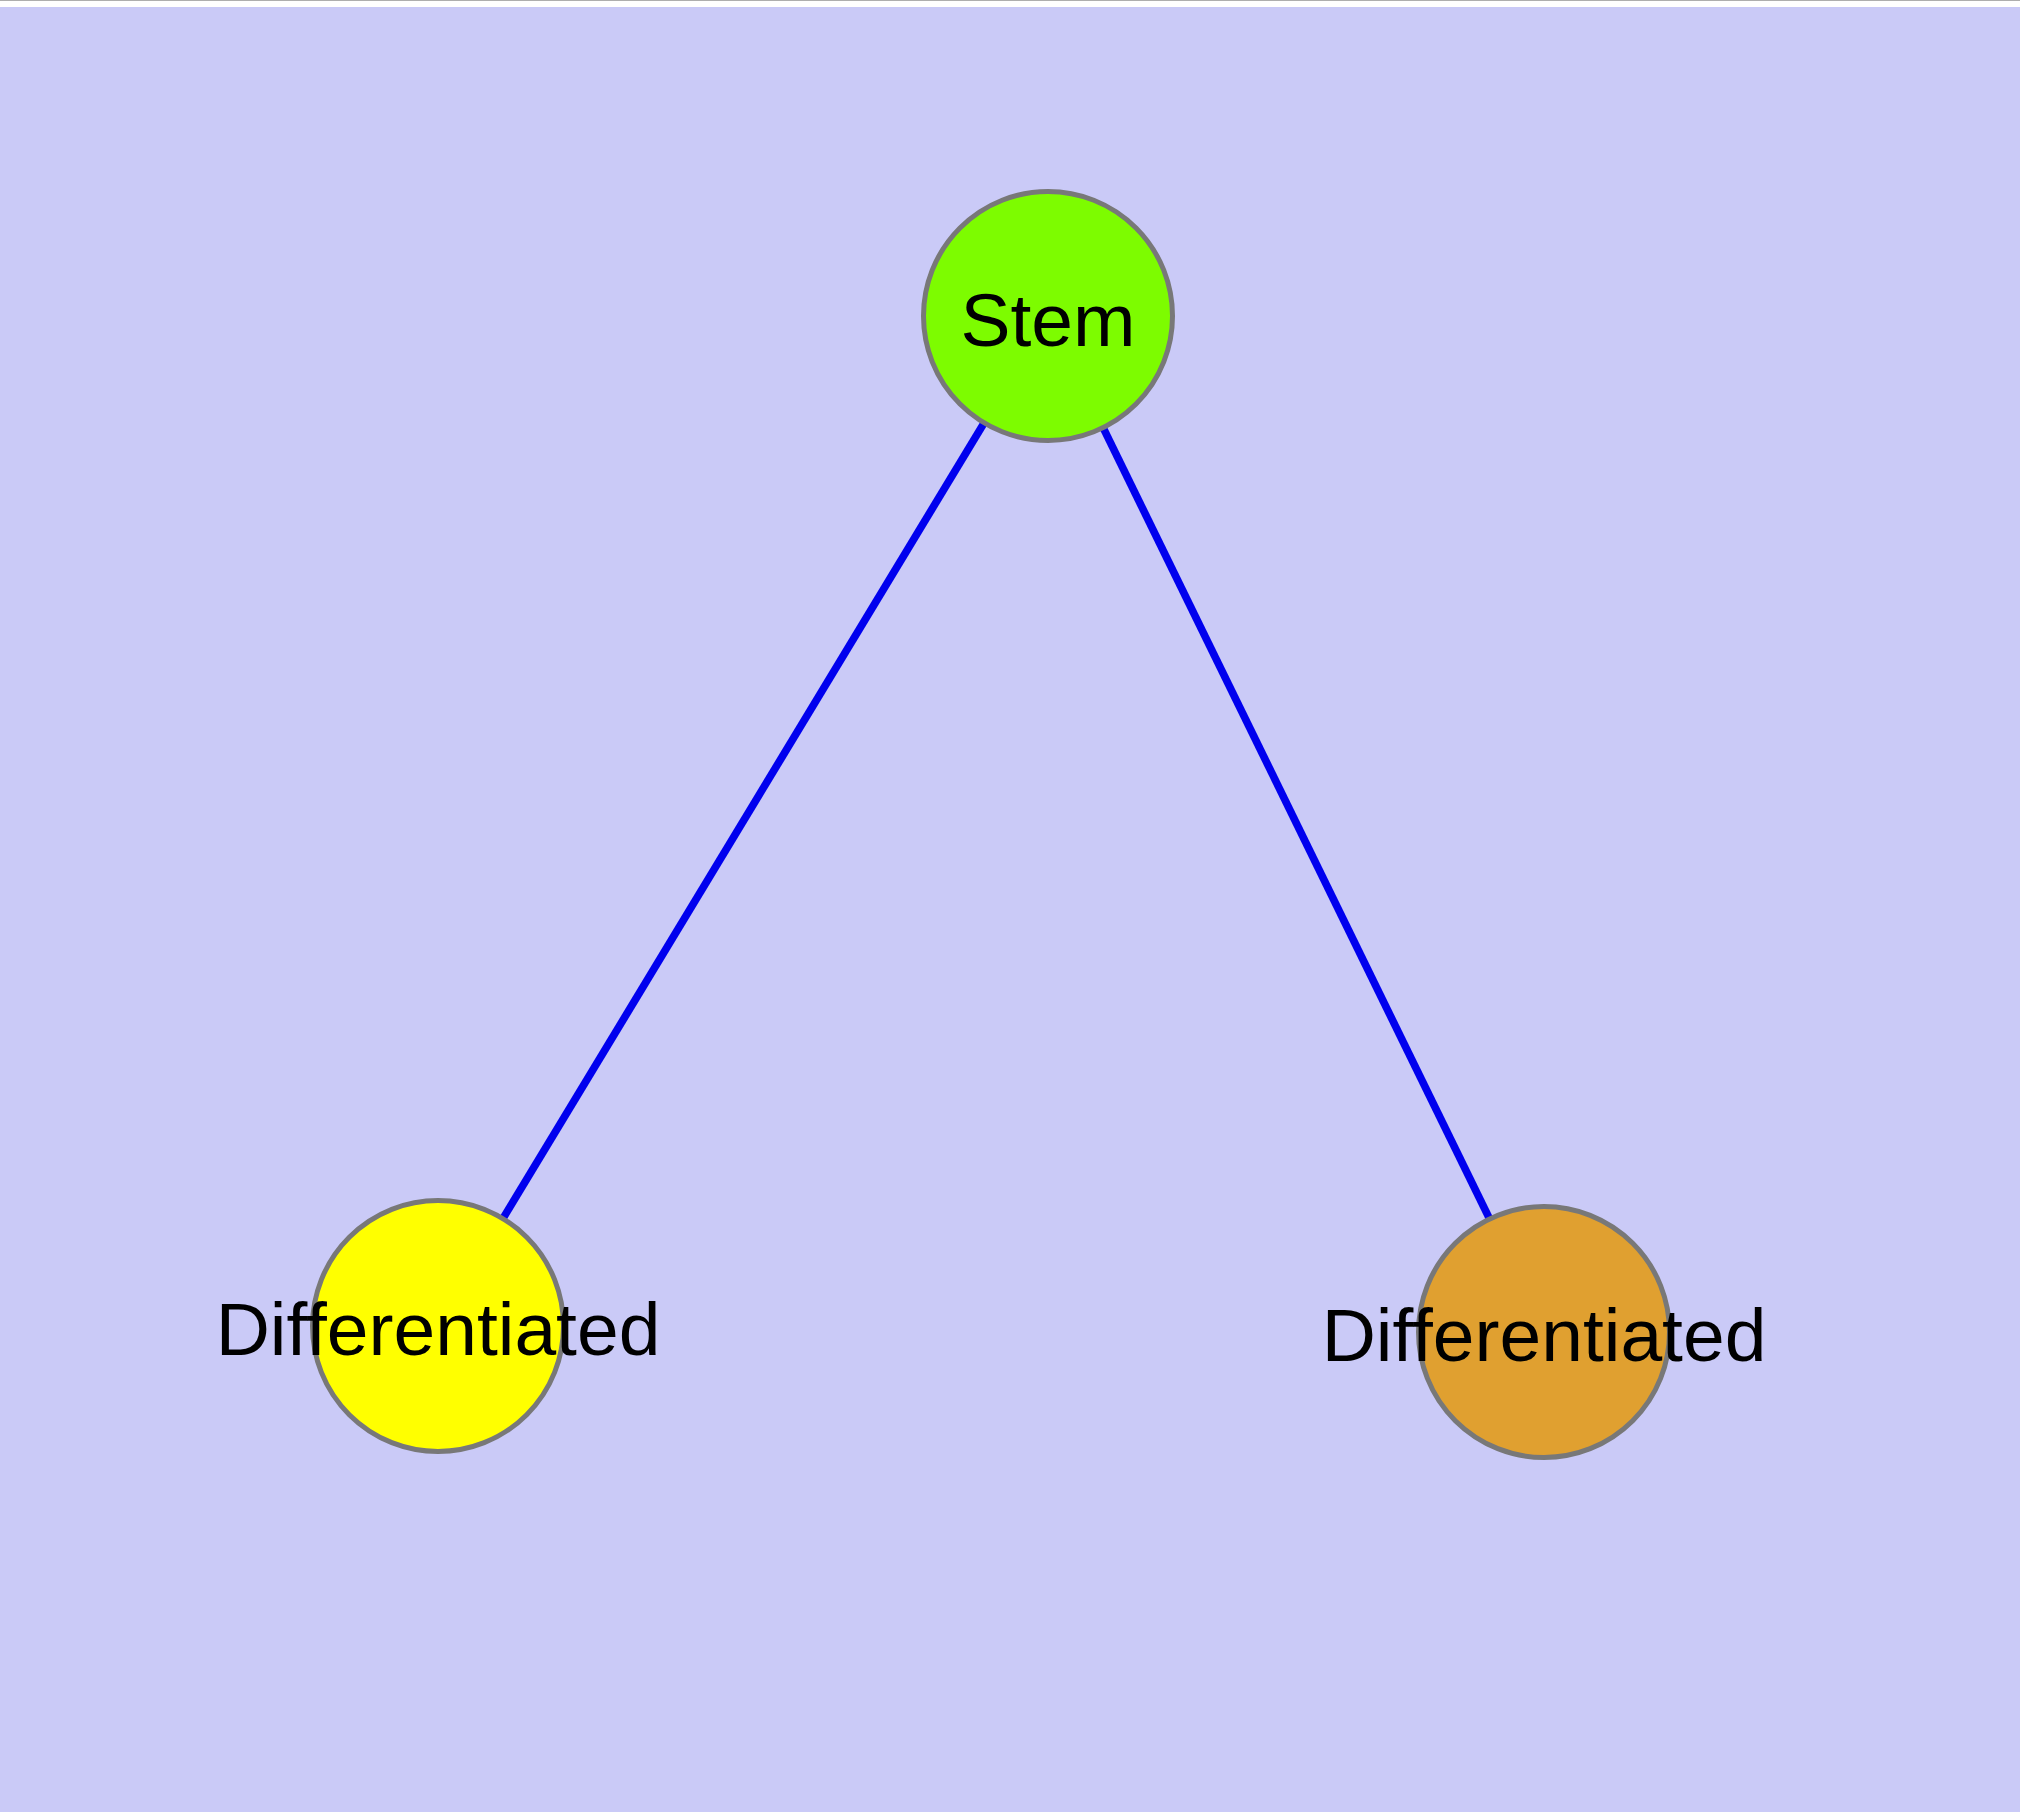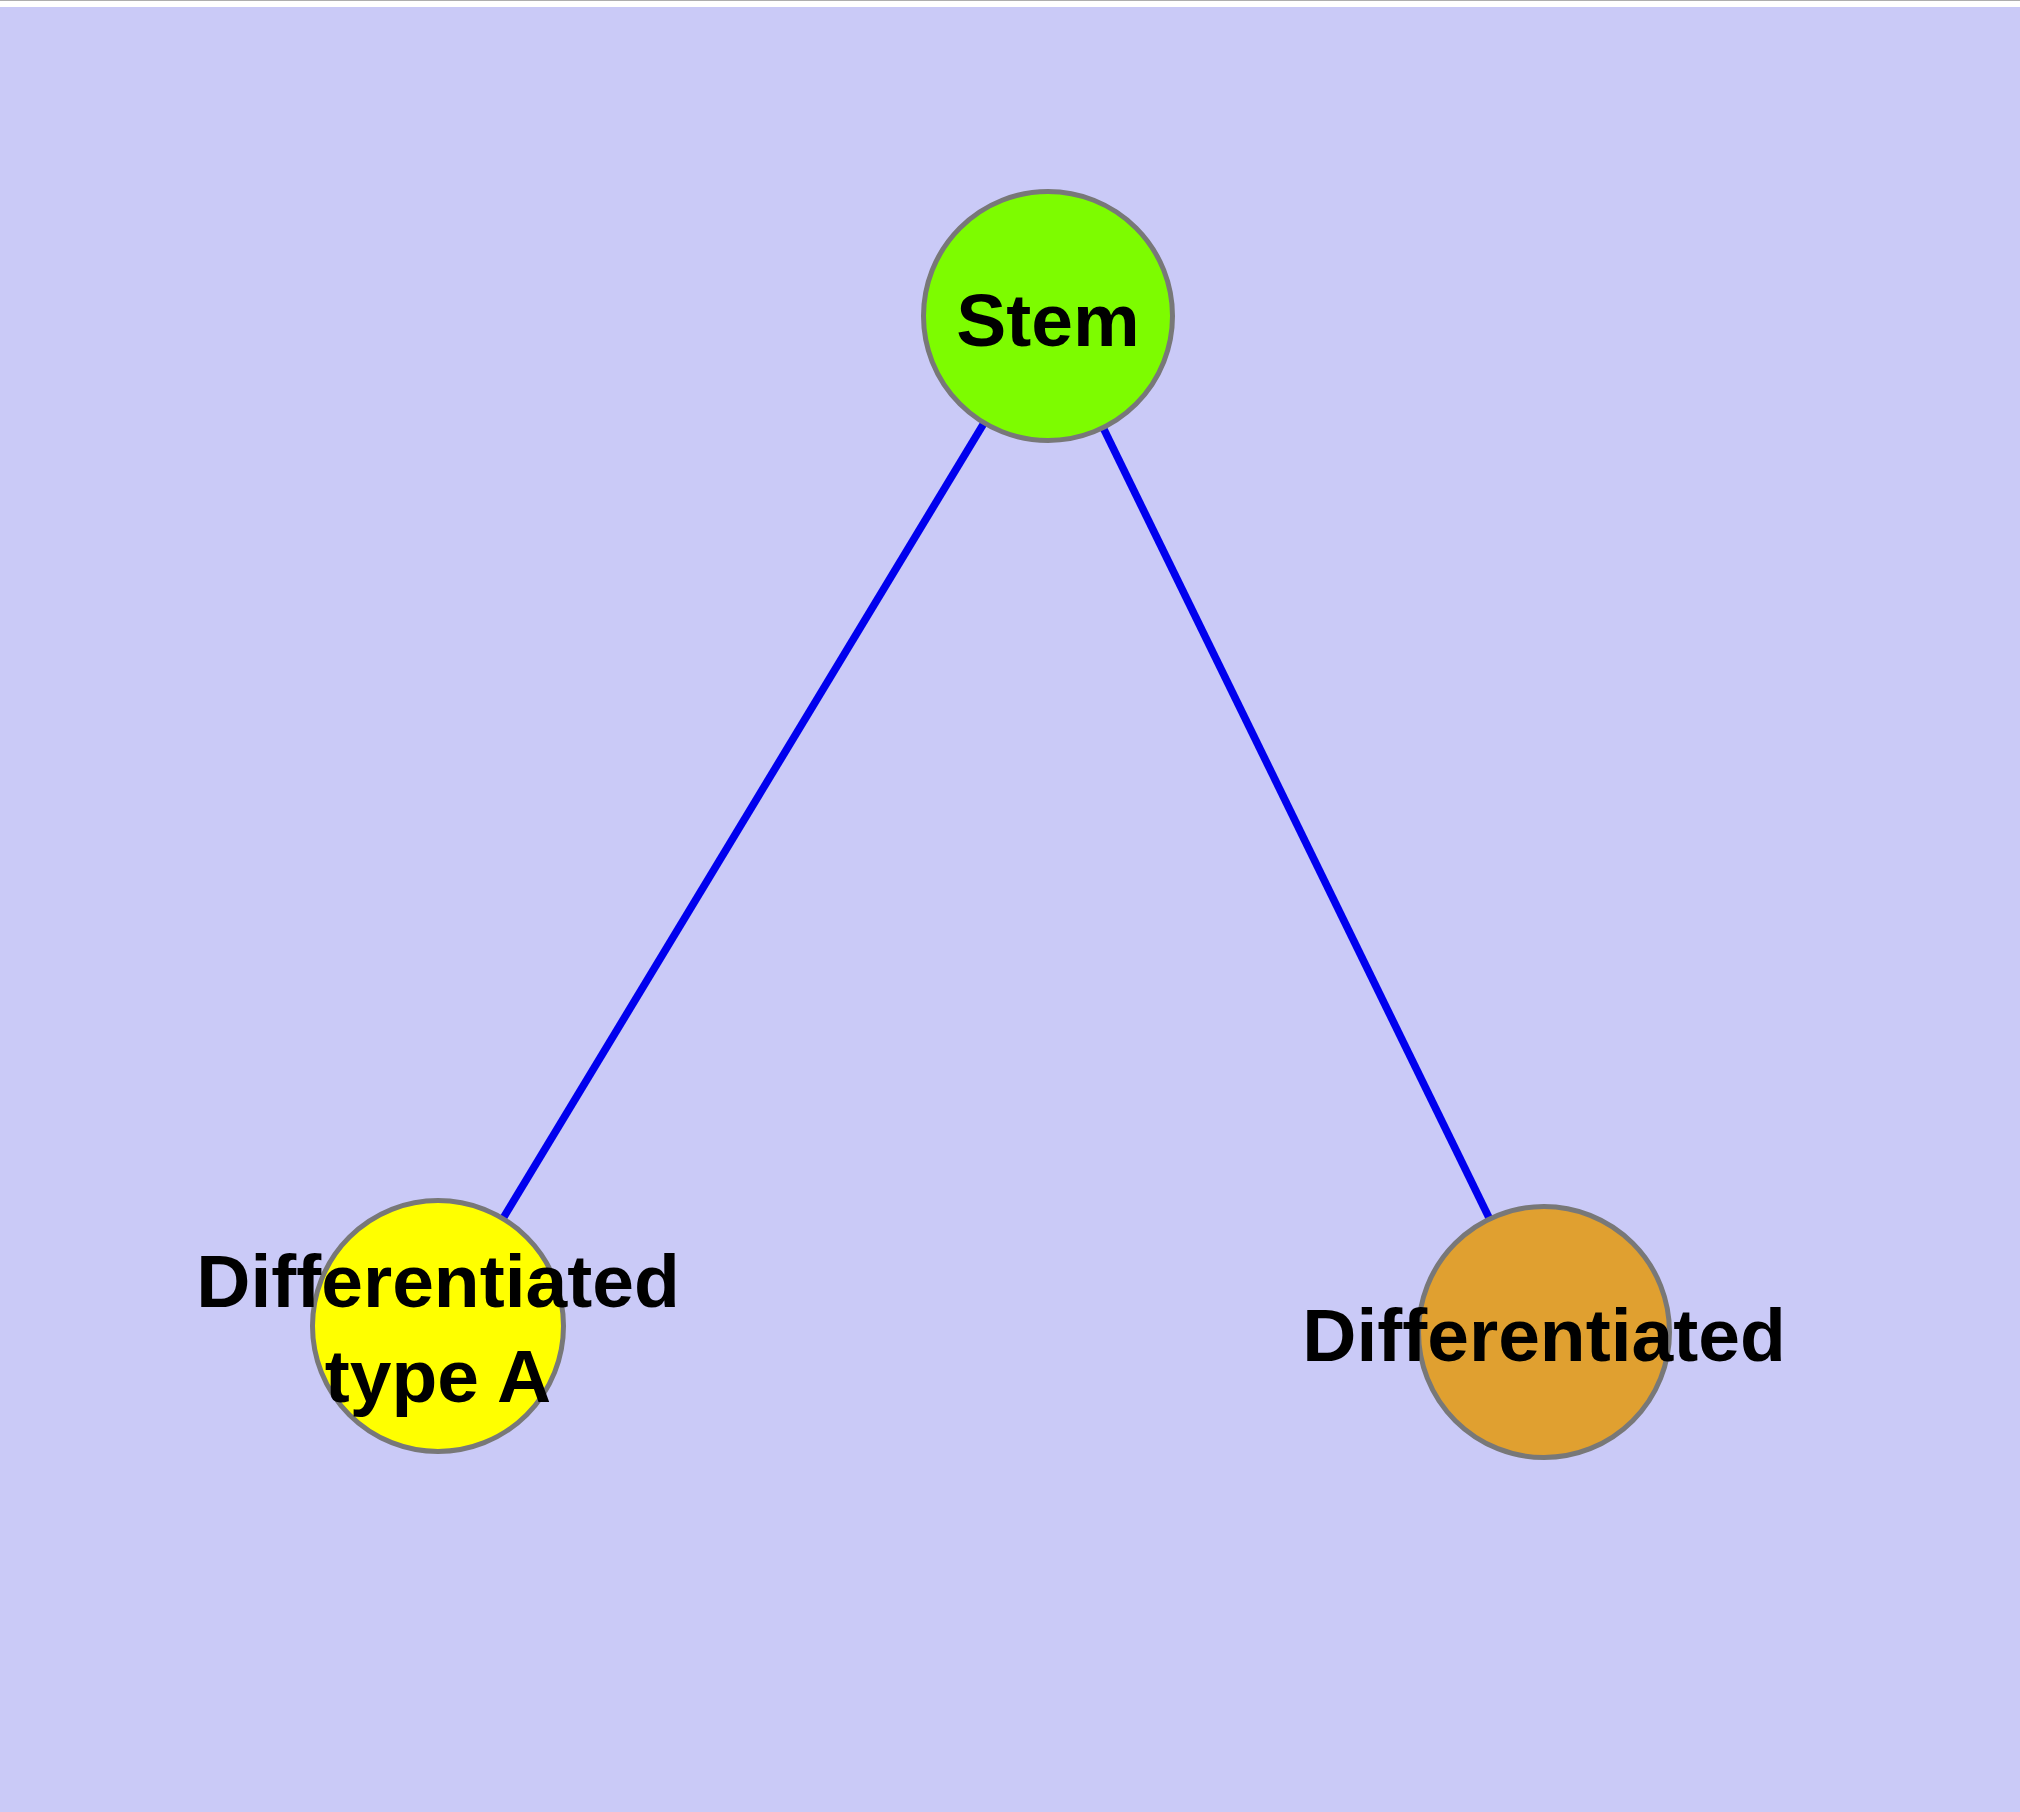--- a/index.html
+++ b/index.html
@@ -15,21 +15,21 @@
     box-sizing:border-box;z-index:5;
   }
   .edges-layer{position:absolute;top:0;left:0;width:100%;height:100%;z-index:1;}
   .edge{fill:none;}
   .node{
     position:absolute;border-radius:50%;
     box-sizing:border-box;z-index:2;
   }
   .label{
     position:absolute;transform:translate(-50%,-50%);
-    text-align:center;font-weight:bold;font-size:75px;line-height:95px;
+    text-align:center;font-weight:normal;font-size:75px;line-height:95px;
     color:#000000;white-space:nowrap;z-index:3;
   }
   .label .line{display:block;}
 </style>
 </head>
 <body>
 
 <div class="stage" style="background: rgb(202, 202, 247);">
 
   <div class="top-strip"></div>
@@ -42,21 +42,20 @@
   <div class="node" style="left: 921px; top: 189px; height: 254px; width: 254px; background: rgb(125, 252, 0); border: 5.1px solid rgb(120, 120, 120);"></div>
   <div class="node" style="left: 310px; top: 1198px; height: 256px; width: 256px; background: rgb(255, 255, 0); border: 5.1px solid rgb(120, 120, 120);"></div>
   <div class="node" style="left: 1416px; top: 1204px; height: 256px; width: 256px; background: rgb(224, 160, 48); border: 5.1px solid rgb(120, 120, 120);"></div>
 
   <div class="label" style="left: 1048px; top: 320px; color: rgb(0, 0, 0);">
     <span class="line">Stem</span>
   </div>
 
   <div class="label" style="left: 438px; top: 1329px; color: rgb(0, 0, 0);">
     <span class="line">Differentiated</span>
-    <span class="line">type A</span>
   </div>
 
   <div class="label" style="left: 1544px; top: 1335px; color: rgb(0, 0, 0);">
     <span class="line">Differentiated</span>
   </div>
 
 </div>
 
 
 </body></html>

